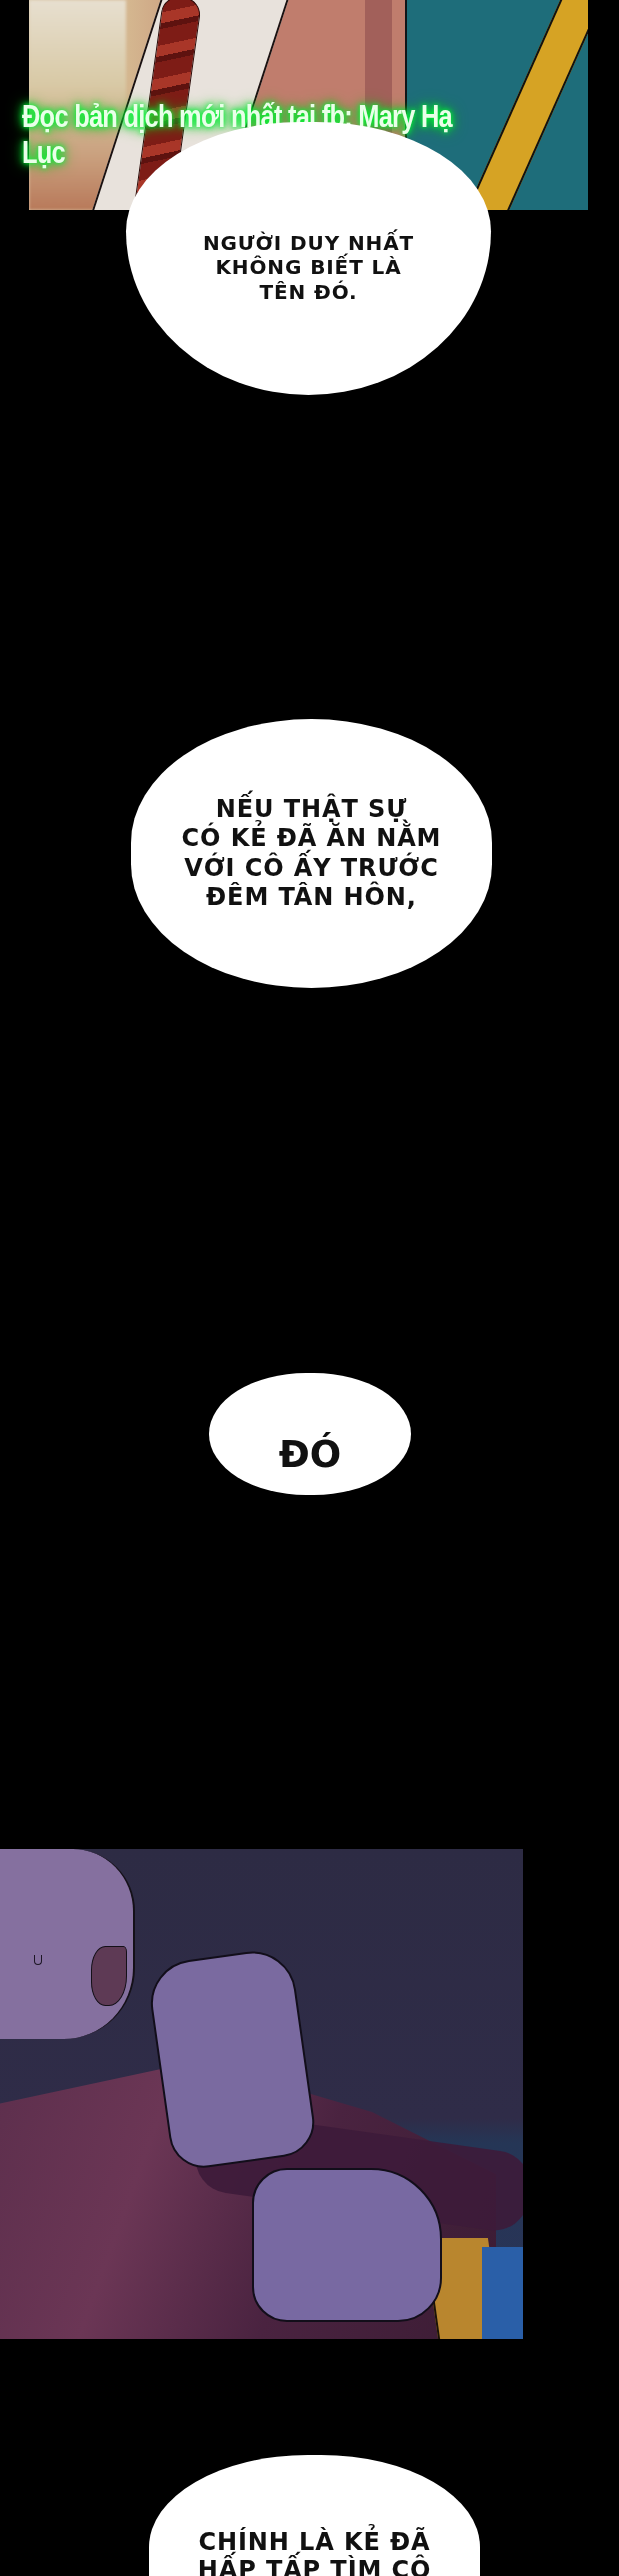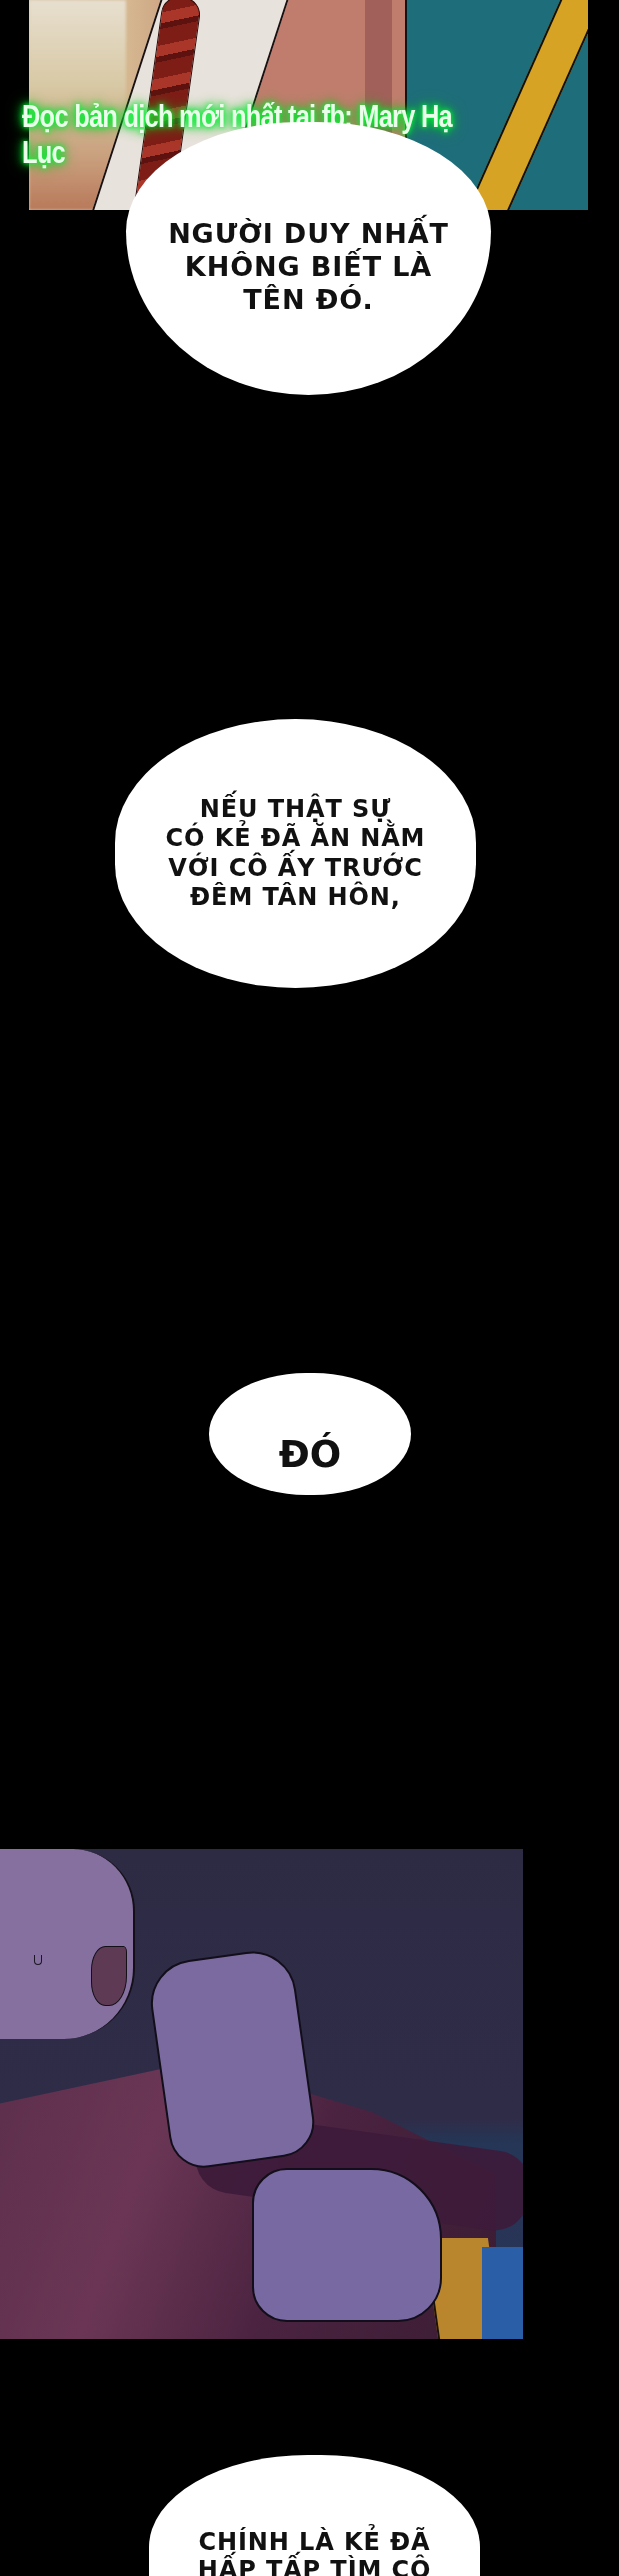--- a/index.html
+++ b/index.html
@@ -33,22 +33,22 @@
       text-shadow: 0 0 5.3px #00ff35, 0 0 10.6px #00e030, 0 0 16px #00b020;
     }
 
     .bubble {
       position: absolute; background: #fff; border-radius: 50%;
       display: flex; align-items: center; justify-content: center; text-align: center;
       color: #111; font-family: "DejaVu Sans", sans-serif; font-weight: bold; text-transform: uppercase;
     }
     .bubble .txt { white-space: pre-line; line-height: 1.22; }
     #bubble-1 { left: 126px; top: 122px; width: 365px; height: 273px; border-radius: 48% 48% 50% 50% / 40% 40% 60% 60%; }
-    #bubble-1 .txt { font-size: 27px; letter-spacing: 0.9px; margin-top: 17.7px; }
-    #bubble-2 { left: 115px; top: 719px; width: 361px; height: 269px; border-radius: 50% / 46%; }
+    #bubble-1 .txt { font-size: 20px; letter-spacing: 0.9px; margin-top: 17.7px; }
+    #bubble-2 { left: 131px; top: 719px; width: 361px; height: 269px; border-radius: 50% / 46%; }
     #bubble-2 .txt { font-size: 24px; letter-spacing: 0.9px; }
     #bubble-3 { left: 209px; top: 1373px; width: 202px; height: 122px; border-radius: 48% / 50%; }
     #bubble-3 .txt { font-size: 37px; margin-top: 42px; }
     #bubble-4 { left: 149px; top: 2455px; width: 331px; height: 230px; border-radius: 48% 48% 40% 40% / 40% 40% 30% 30%; align-items: flex-start; }
     #bubble-4 .txt { font-size: 24px; margin-top: 73px; letter-spacing: 0.9px; line-height: 1.18; }
 
     #panel-bottom {
       left: 0; top: 1849px; width: 523px; height: 490px;
       background: linear-gradient(180deg,#2d2b44 0%,#2f2c48 55%,#253656 60%,#2a3357 100%);
     }

